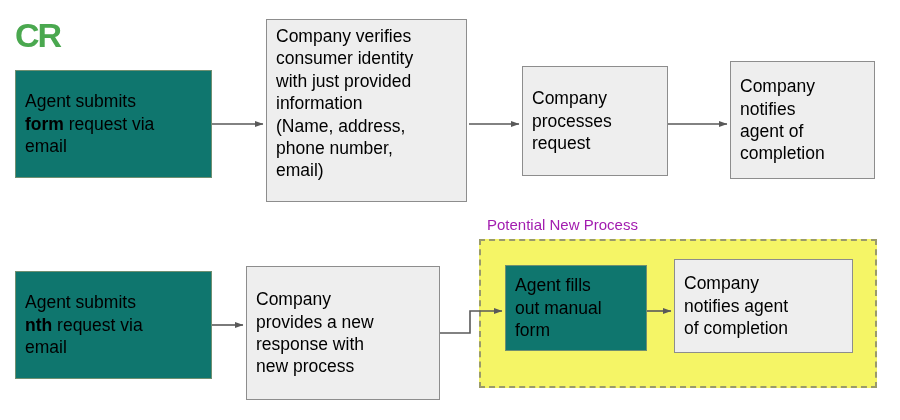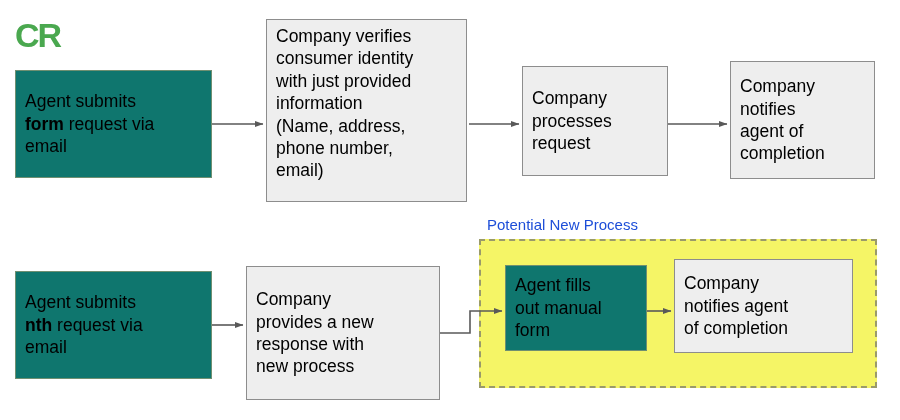--- a/index.html
+++ b/index.html
@@ -66,21 +66,21 @@
   .group-box {
     position: absolute;
     box-sizing: border-box;
     background: #f5f566;
     border: 2px dashed #9a9a6a;
   }
   .group-label {
     position: absolute;
     font-size: 15px;
     line-height: 1;
-    color: #1d4ed8;
+    color: #a21caf;
     white-space: nowrap;
   }
 
   
   #wires {
     position: absolute;
     left: 0;
     top: 0;
     width: 900px;
     height: 420px;

